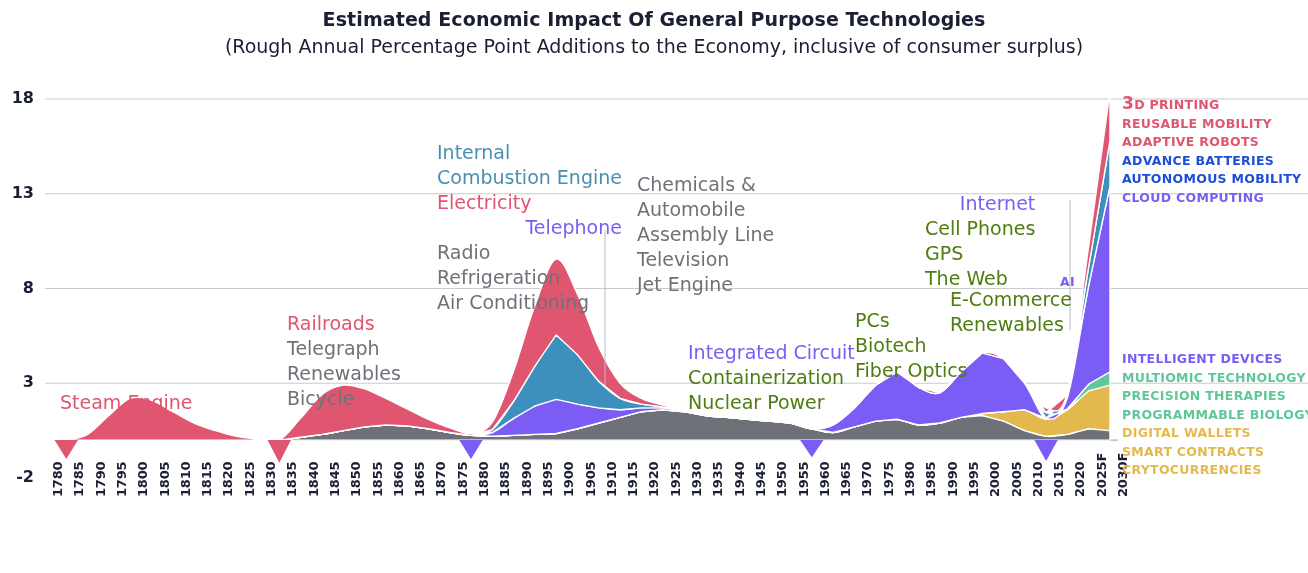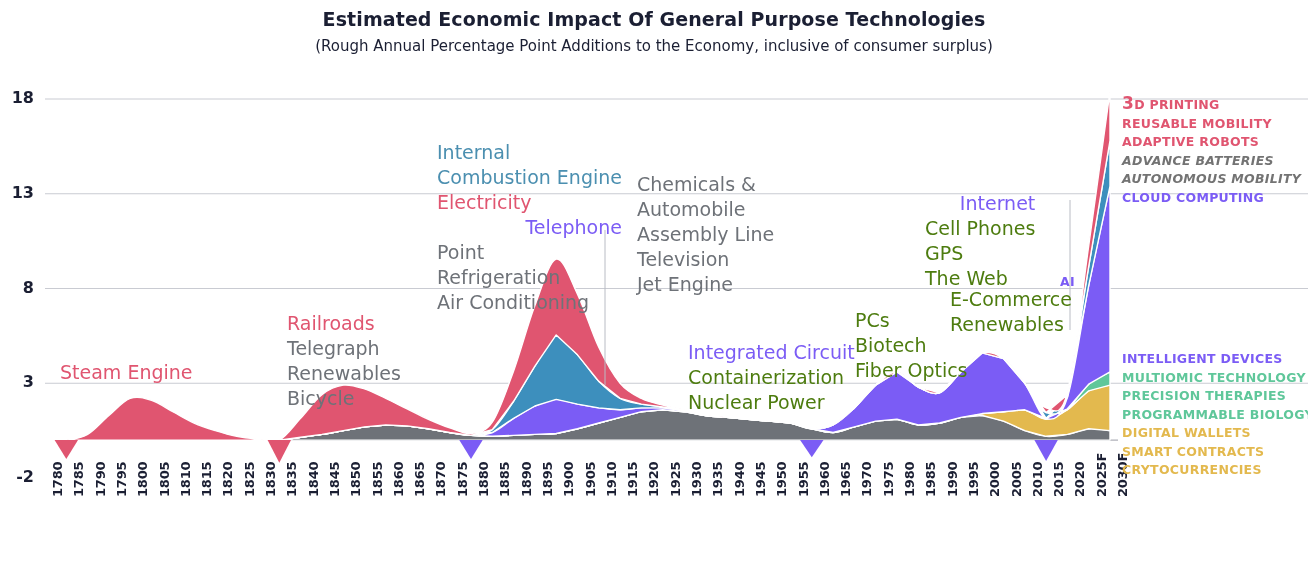--- a/index.html
+++ b/index.html
@@ -3,21 +3,21 @@
 <meta charset="utf-8">
 <style>
   html,body{margin:0;padding:0;background:#ffffff;}
   body{width:1308px;height:573px;position:relative;overflow:hidden;
        font-family:"DejaVu Sans","Liberation Sans",sans-serif;}
 
   
   #title-block{position:absolute;left:0;top:0;width:1308px;text-align:center;}
   #chart-title{font-size:19px;font-weight:bold;color:#1b1f33;letter-spacing:.1px;
                margin-top:6px;line-height:26px;}
-  #chart-subtitle{font-size:15px;font-weight:400;color:#1b1f33;line-height:28px;}
+  #chart-subtitle{font-size:19px;font-weight:400;color:#1b1f33;line-height:28px;}
 
   
   #plot{position:absolute;left:0;top:85px;width:1308px;height:400px;}
   #plot-svg{position:absolute;left:0;top:0;}
 
   
   .ytick{position:absolute;font-size:16px;font-weight:bold;color:#1b1f33;
          text-align:right;width:34px;}
 
   
@@ -33,21 +33,21 @@
   .anno .ln.teal{color:#4b8fb0;}
   .anno .ln.purple{color:#7b5cf5;text-align:right;}
   .anno .ln.black{color:#4d7c0f;}
   .anno .ln.gray{color:#6e7278;}
 
   
   .legend{position:absolute;white-space:nowrap;}
   .legend .lg{font-size:12.5px;font-weight:bold;line-height:18.5px;
               letter-spacing:.3px;}
   .lg.pink{color:#e05570;}
-  .lg.teal{color:#737373;font-style:italic;}
+  .lg.teal{color:#1d4ed8;}
   .lg.purple{color:#7b5cf5;}
   .lg.green{color:#5fc79a;}
   .lg.yellow{color:#e3b94e;}
   .cap3d{font-size:17px;font-weight:bold;color:#e05570;}
   #ai-label{position:absolute;font-size:12.5px;font-weight:bold;color:#7b5cf5;
             letter-spacing:.3px;}
 </style>
 </head>
 <body>
 
@@ -135,35 +135,35 @@
     <div class="xtick" style="left: 987.2px; top: 8px;">2000</div>
     <div class="xtick" style="left: 1008.5px; top: 8px;">2005</div>
     <div class="xtick" style="left: 1029.8px; top: 8px;">2010</div>
     <div class="xtick" style="left: 1051.1px; top: 8px;">2015</div>
     <div class="xtick" style="left: 1072.4px; top: 8px;">2020</div>
     <div class="xtick" style="left: 1093.7px; top: 8px;">2025F</div>
     <div class="xtick" style="left: 1115px; top: 8px;">2030F</div>
   </div>
 
 <div id="anno-layer">
-    <div class="anno" style="left: 60px; top: 360px; text-align: right;">
+    <div class="anno" style="left: 60px; top: 390px; text-align: right;">
       <div class="ln pink">Steam Engine</div>
     </div>
     <div class="anno" style="left: 287px; top: 311px;">
       <div class="ln pink">Railroads</div>
       <div class="ln gray">Telegraph</div>
       <div class="ln gray">Renewables</div>
       <div class="ln gray">Bicycle</div>
     </div>
     <div class="anno" style="left: 437px; top: 140px;">
       <div class="ln teal">Internal</div>
       <div class="ln teal">Combustion Engine</div>
       <div class="ln pink">Electricity</div>
       <div class="ln purple">Telephone</div>
-      <div class="ln gray">Point</div>
+      <div class="ln gray">Radio</div>
       <div class="ln gray">Refrigeration</div>
       <div class="ln gray">Air Conditioning</div>
     </div>
     <div class="anno" style="left: 637px; top: 172px;">
       <div class="ln gray">Chemicals &amp;</div>
       <div class="ln gray">Automobile</div>
       <div class="ln gray">Assembly Line</div>
       <div class="ln gray">Television</div>
       <div class="ln gray">Jet Engine</div>
     </div>

